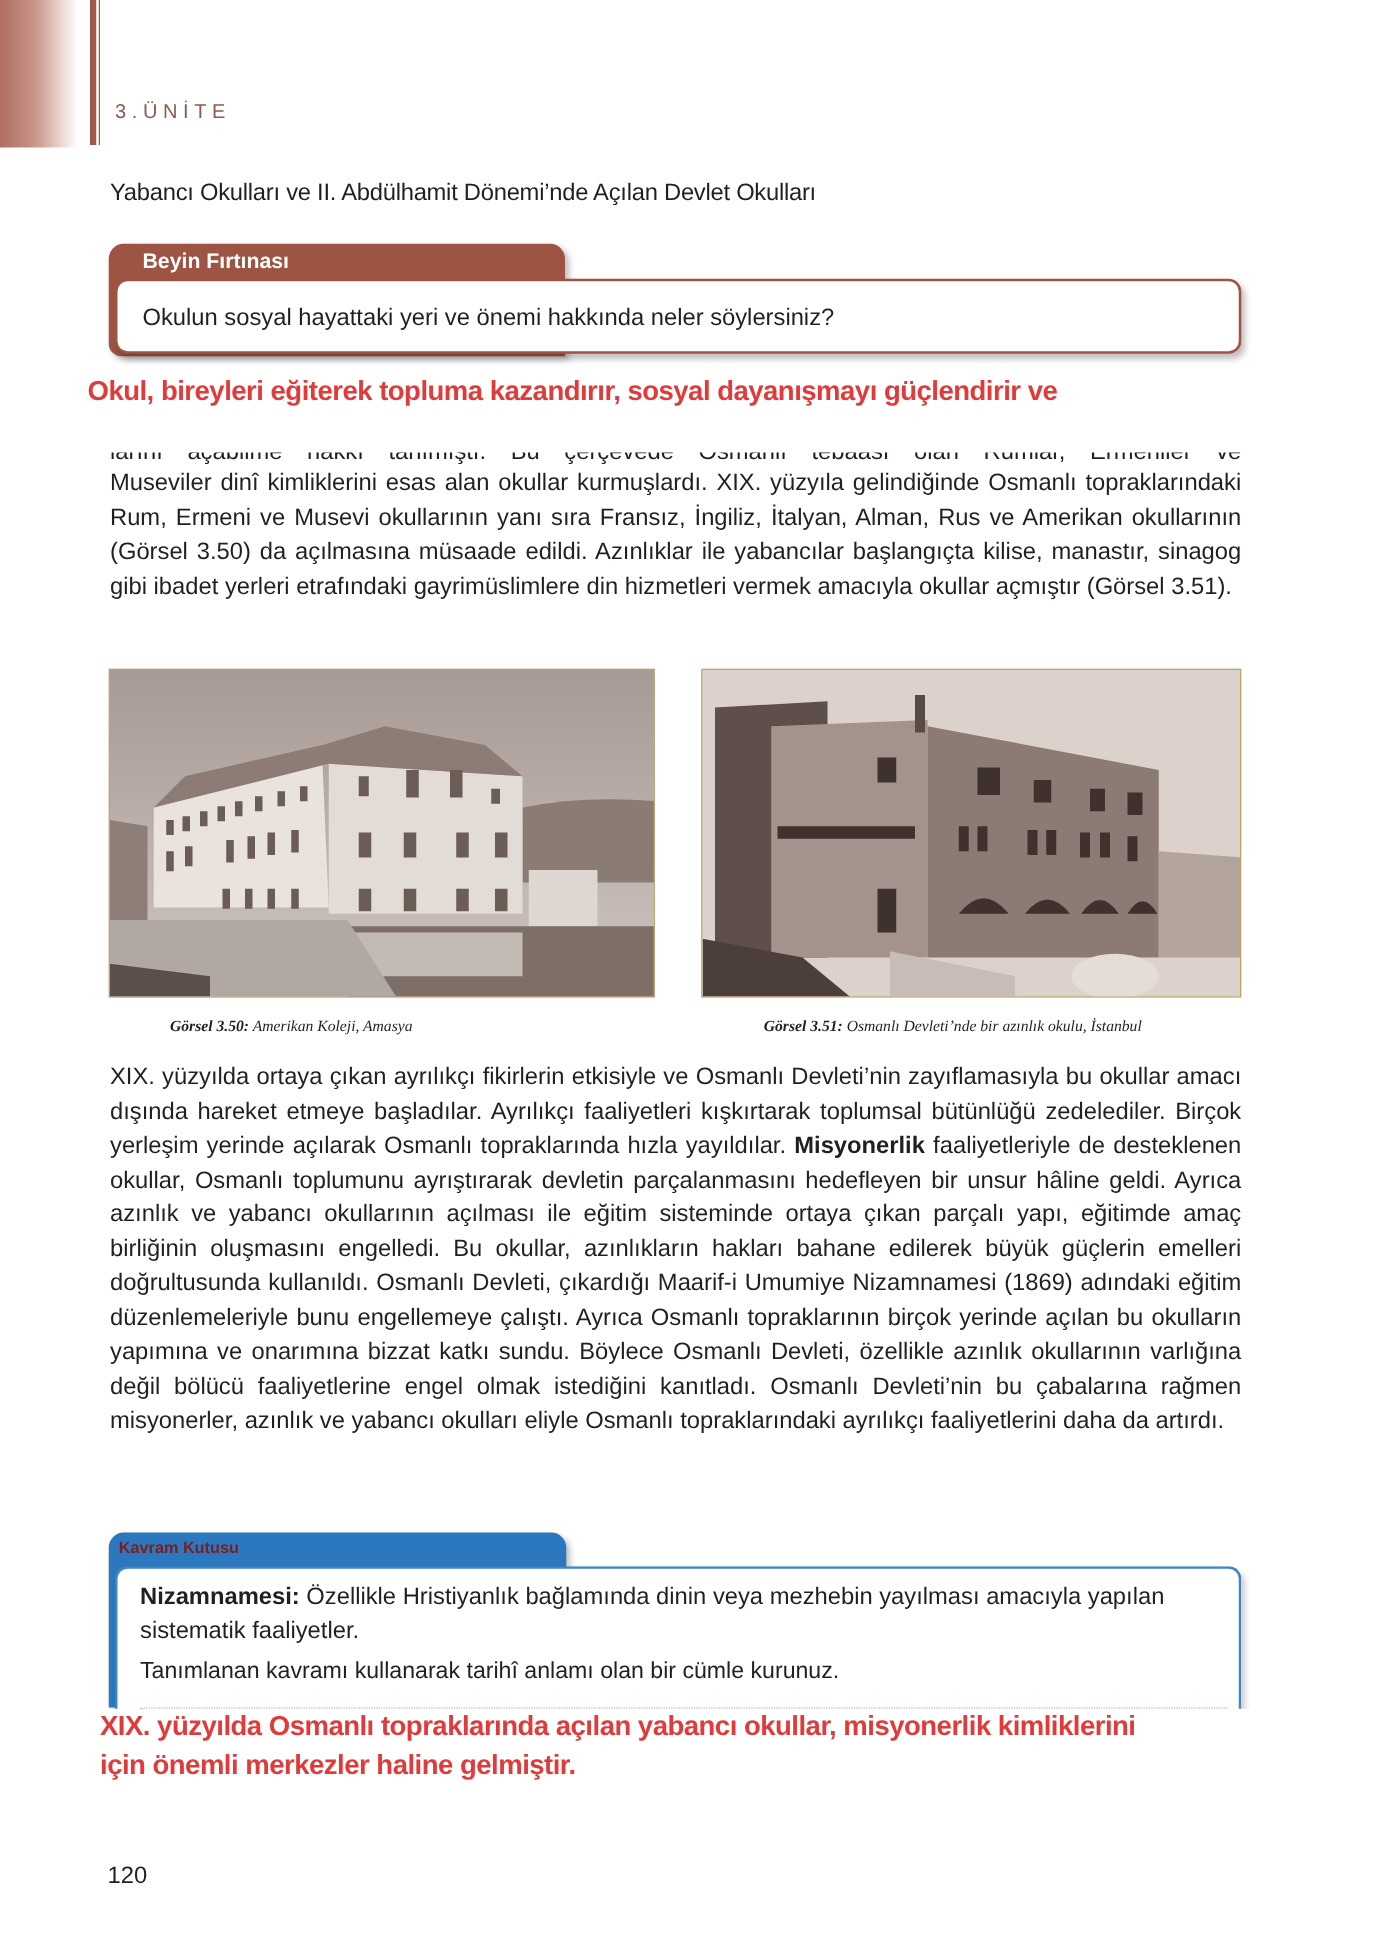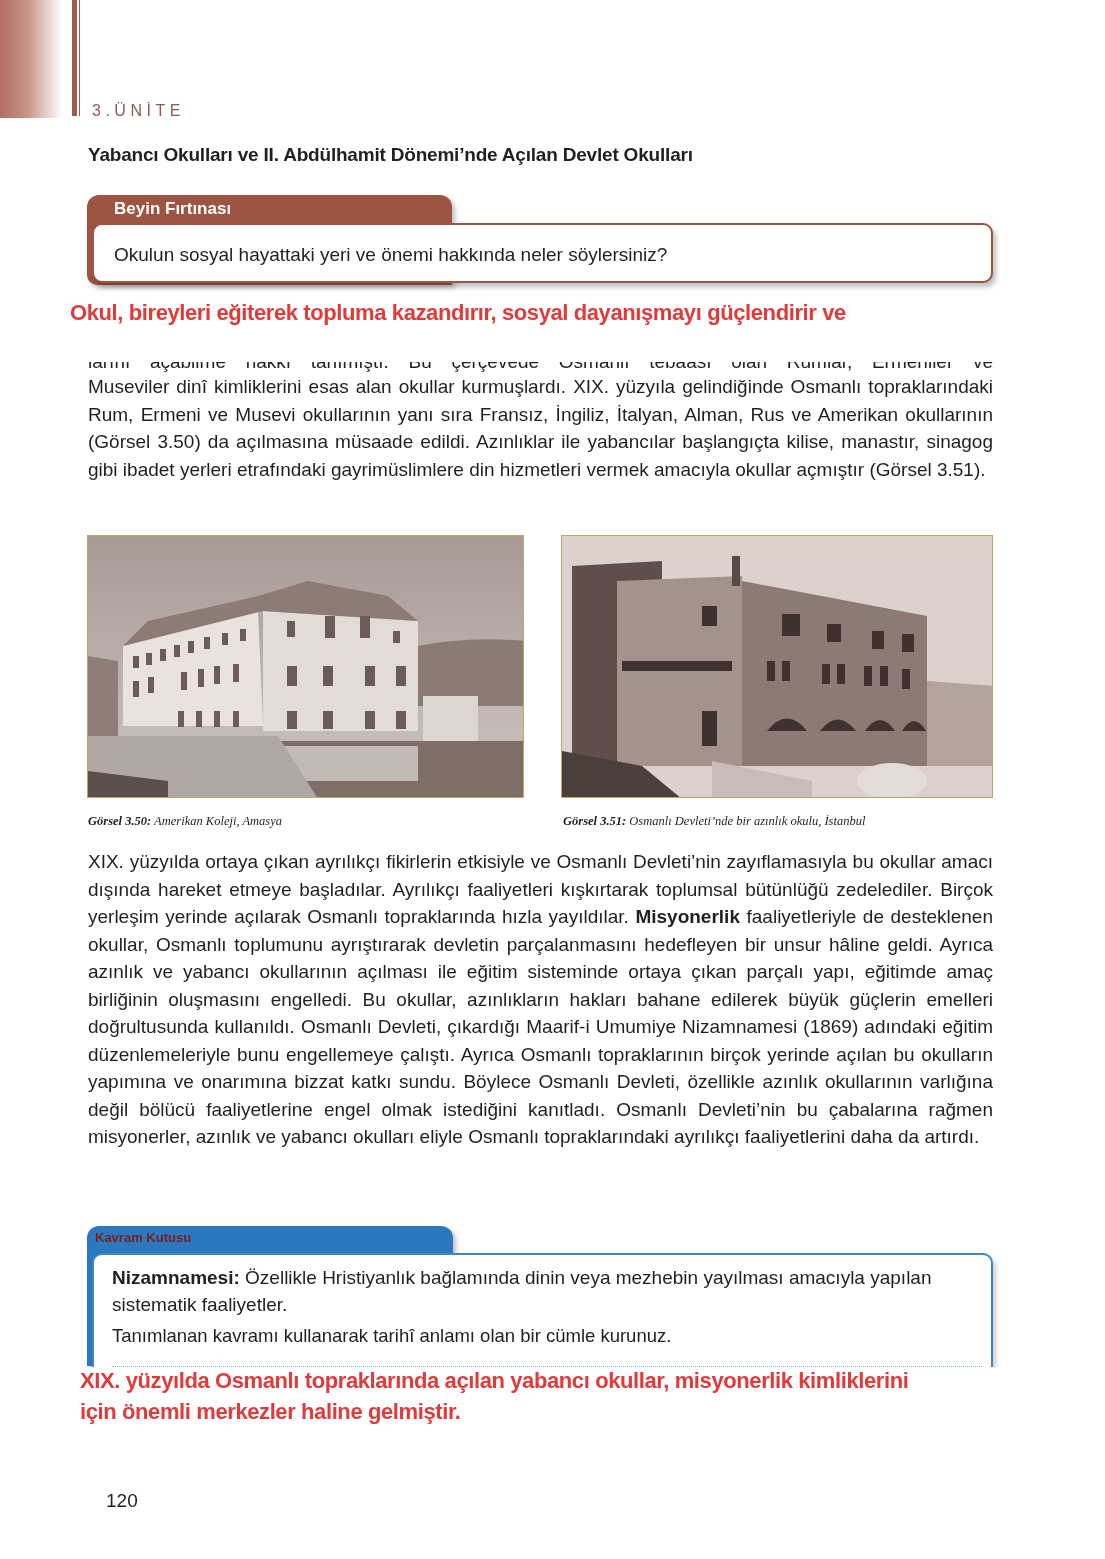--- a/index.html
+++ b/index.html
@@ -6,26 +6,26 @@
     html, body { width: 1105px; height: 1559px; background: #ffffff; overflow: hidden; }
     body { position: relative; font-family: "Liberation Sans", sans-serif; color: #231f20; }
 
     .corner-block {
       position: absolute; left: 0; top: 0; width: 62px; height: 118px;
       background: linear-gradient(to right, #b06f62 0%, #c9958a 45%, #ffffff 100%);
     }
     .rule-thick { position: absolute; left: 72px; top: 0; width: 5px; height: 116px; background: #9e5a4c; }
     .rule-thin { position: absolute; left: 79px; top: 0; width: 1px; height: 116px; background: #9e5a4c; }
     .unit-label {
-      position: absolute; left: 92px; top: 102px; font-size: 16px; letter-spacing: 4.5px;
+      position: absolute; left: 92px; top: 81px; font-size: 16px; letter-spacing: 4.5px;
       color: #8c5a50; font-family: "Liberation Sans", sans-serif;
     }
 
     .section-title {
-      position: absolute; left: 88px; top: 144px; font-size: 19px; font-weight: bold;
+      position: absolute; left: 88px; top: 144px; font-size: 19px; font-weight: normal;
       color: #231f20; letter-spacing: -0.2px;
     }
 
     
     .bf-tab {
       position: absolute; left: 87px; top: 195px; width: 365px; height: 90px;
       background: #9e5443; border-radius: 12px 12px 0 10px;
       box-shadow: 3px 3px 5px rgba(0,0,0,0.25);
     }
     .bf-tab-label {
@@ -65,21 +65,21 @@
     .photo {
       position: absolute; border: 1px solid #b9a76a; overflow: hidden;
     }
     .photo-1 { left: 87px; top: 535px; width: 437px; height: 263px; background: #c9bdb7; }
     .photo-2 { left: 561px; top: 535px; width: 432px; height: 263px; background: #ddd1cc; }
 
     .caption {
       position: absolute; top: 814px; font-size: 12.5px; font-family: "Liberation Serif", serif;
       font-style: italic; color: #231f20;
     }
-    .caption b { font-style: italic; font-weight: bold; }
+    .caption b { font-style: italic; font-weight: bold; margin-left: 48px; }
     .caption-1 { left: 88px; }
     .caption-2 { left: 563px; }
 
     
     .kk-tab {
       position: absolute; left: 87px; top: 1226px; width: 366px; height: 140px;
       background: #2b78be; border-radius: 12px 12px 0 0;
       box-shadow: 3px 3px 5px rgba(0,0,0,0.25);
     }
     .kk-tab-label {
@@ -99,21 +99,21 @@
       position: absolute; left: 112px; top: 1325px; font-size: 18.5px; font-weight: normal; color: #231f20;
     }
     .kk-dotline {
       position: absolute; left: 112px; top: 1366px; width: 870px; border-top: 1px dotted #8fb6d8;
     }
     .kk-cover {
       position: absolute; left: 60px; top: 1367px; width: 1000px; height: 80px; background: #ffffff;
     }
 
     .page-number {
-      position: absolute; left: 86px; top: 1490px; font-size: 19px; color: #231f20; margin-left: 20px;
+      position: absolute; left: 86px; top: 1490px; font-size: 19px; color: #231f20;
     }
   </style>
 </head>
 <body>
 
 <div class="corner-block"></div>
 <div class="rule-thick"></div>
 <div class="rule-thin"></div>
 <div class="unit-label">3.ÜNİTE</div>
 

